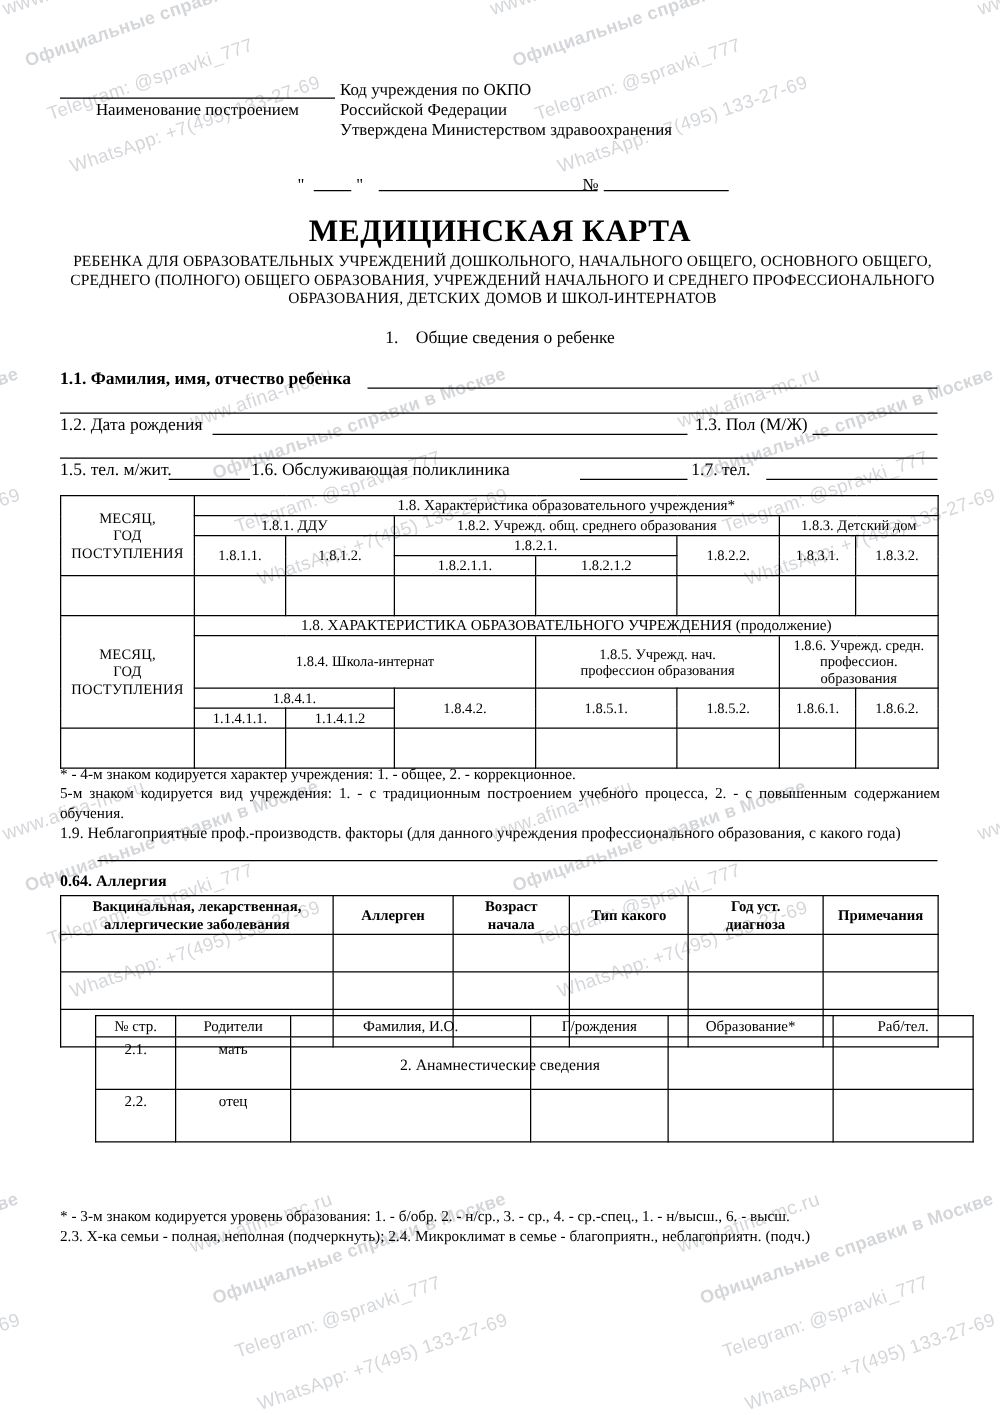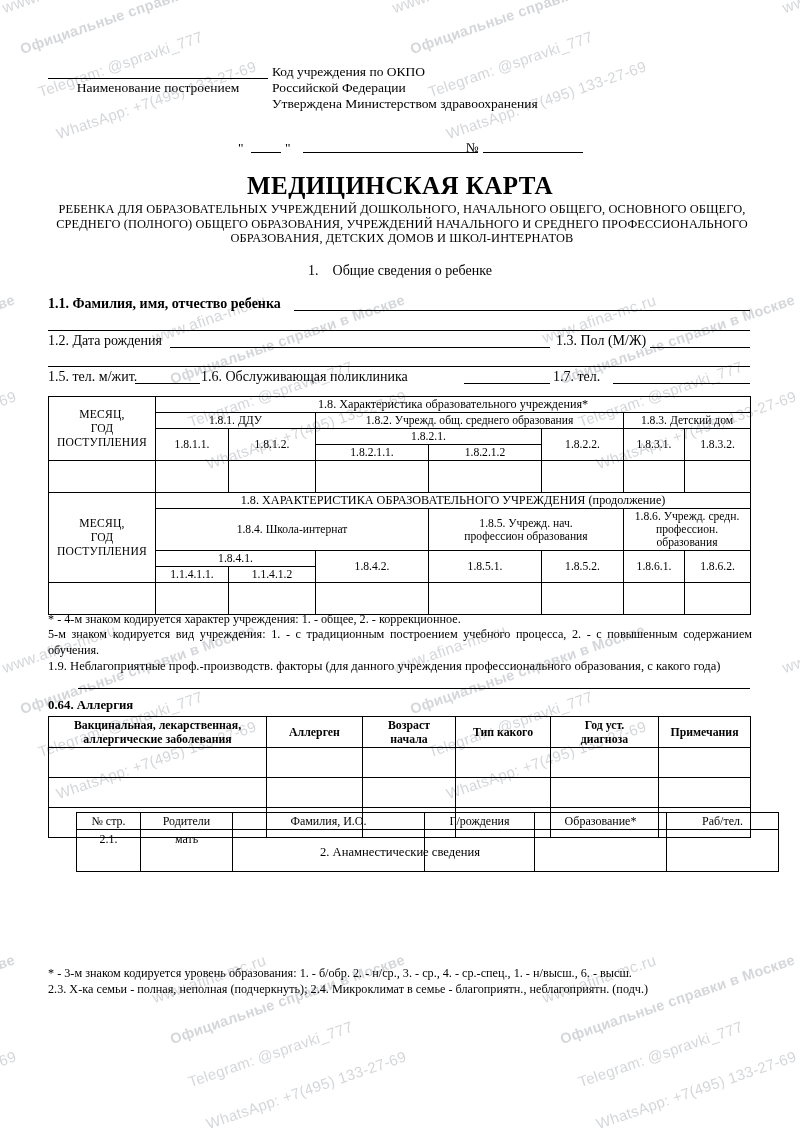--- a/index.html
+++ b/index.html
@@ -414,20 +414,28 @@
         <td class="hd">Раб/тел.</td>
       </tr>
       <tr>
         <td class="num" style="height:42px">2.1.</td>
         <td class="par">мать</td>
         <td></td>
         <td></td>
         <td></td>
         <td></td>
       </tr>
+      <tr>
+        <td class="num" style="height:42px">2.2.</td>
+        <td class="par">отец</td>
+        <td></td>
+        <td></td>
+        <td></td>
+        <td></td>
+      </tr>
     </tbody>
   </table>
 
   <div class="note2">
     <div>* - 3-м знаком кодируется уровень образования: 1. - б/обр. 2. - н/ср., 3. - ср., 4. - ср.-спец., 1. - н/высш., 6. - высш.</div>
     <div>2.3. Х-ка семьи - полная, неполная (подчеркнуть); 2.4. Микроклимат в семье - благоприятн., неблагоприятн. (подч.)</div>
   </div>
 
 </div>
 

